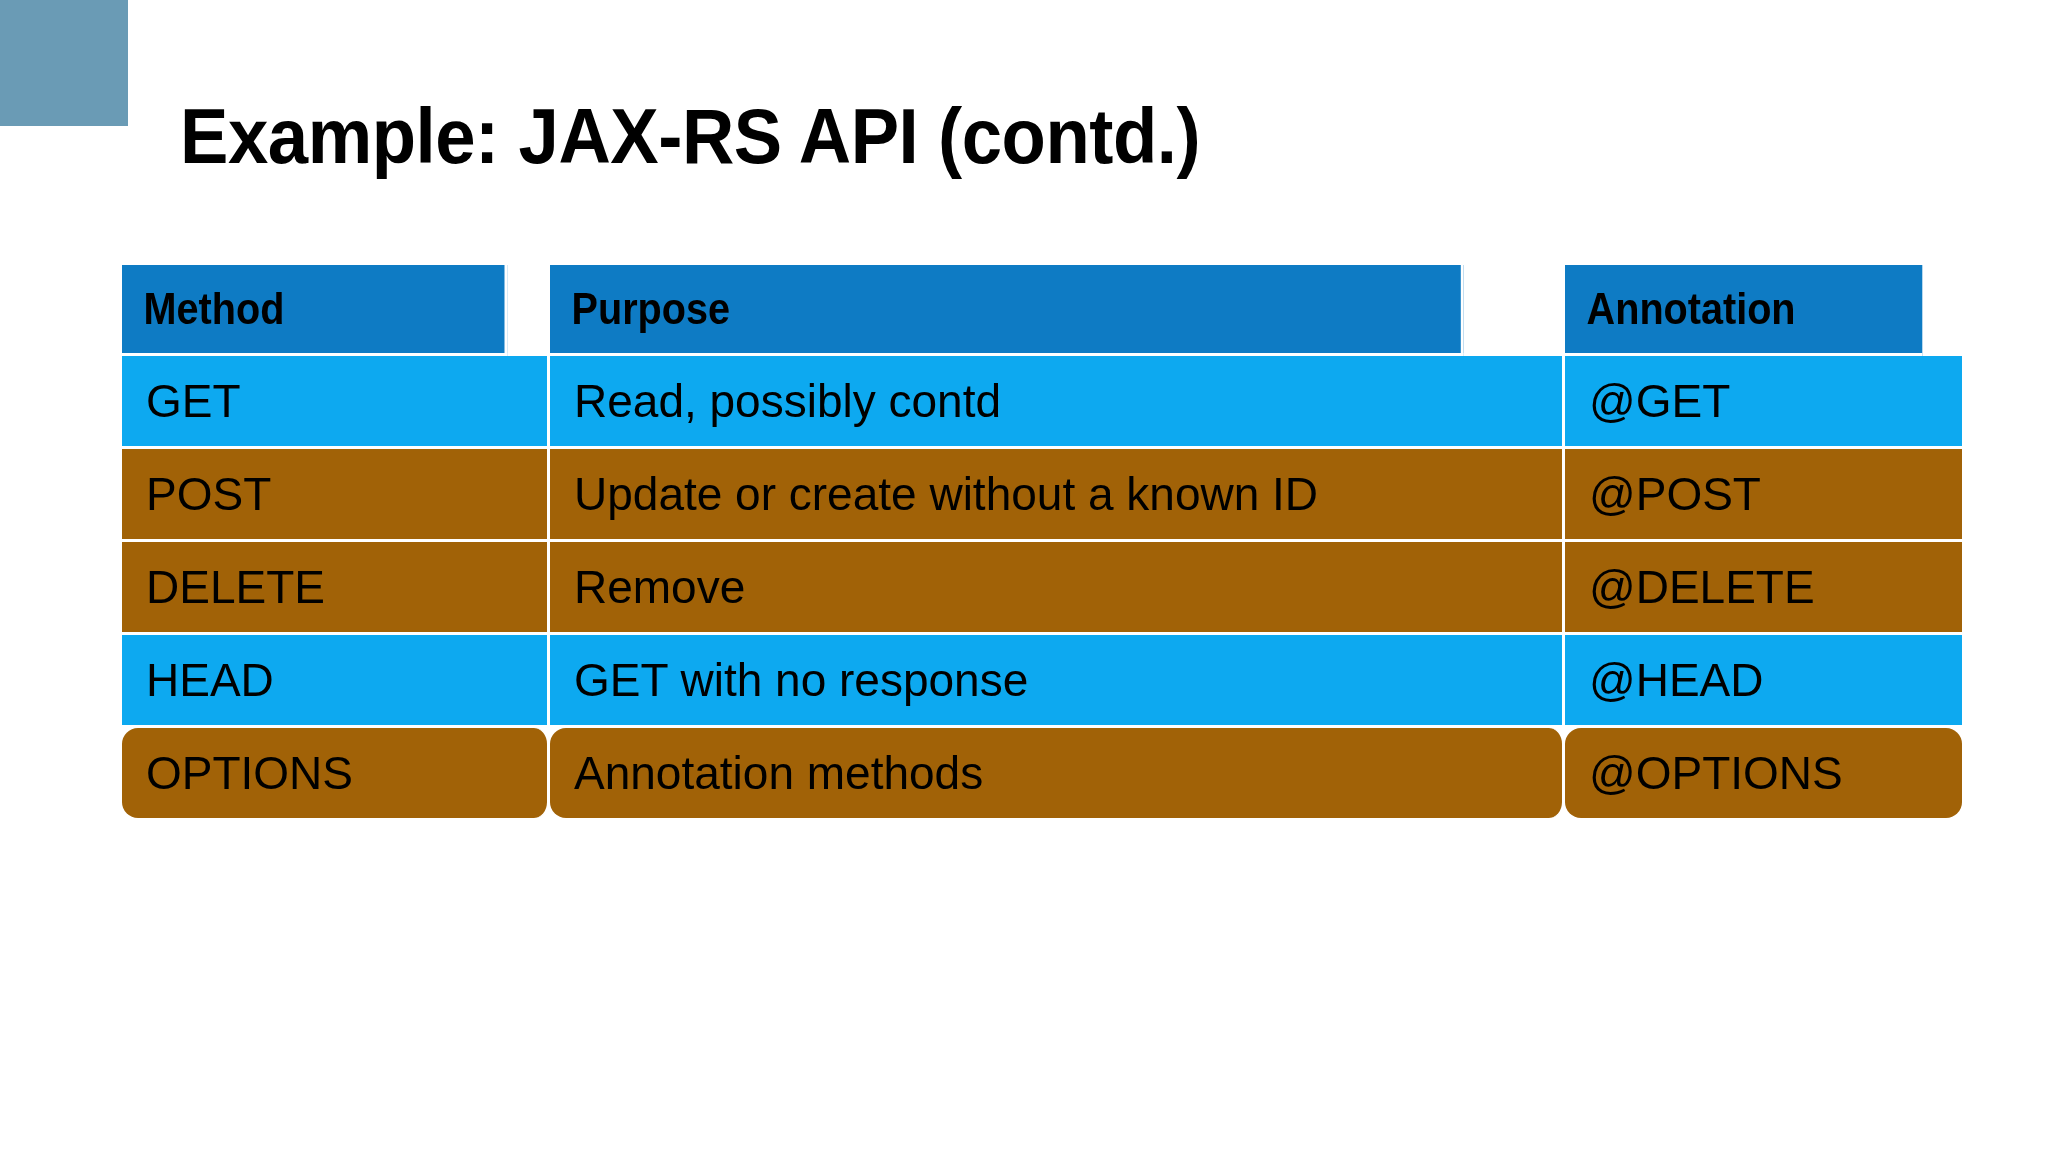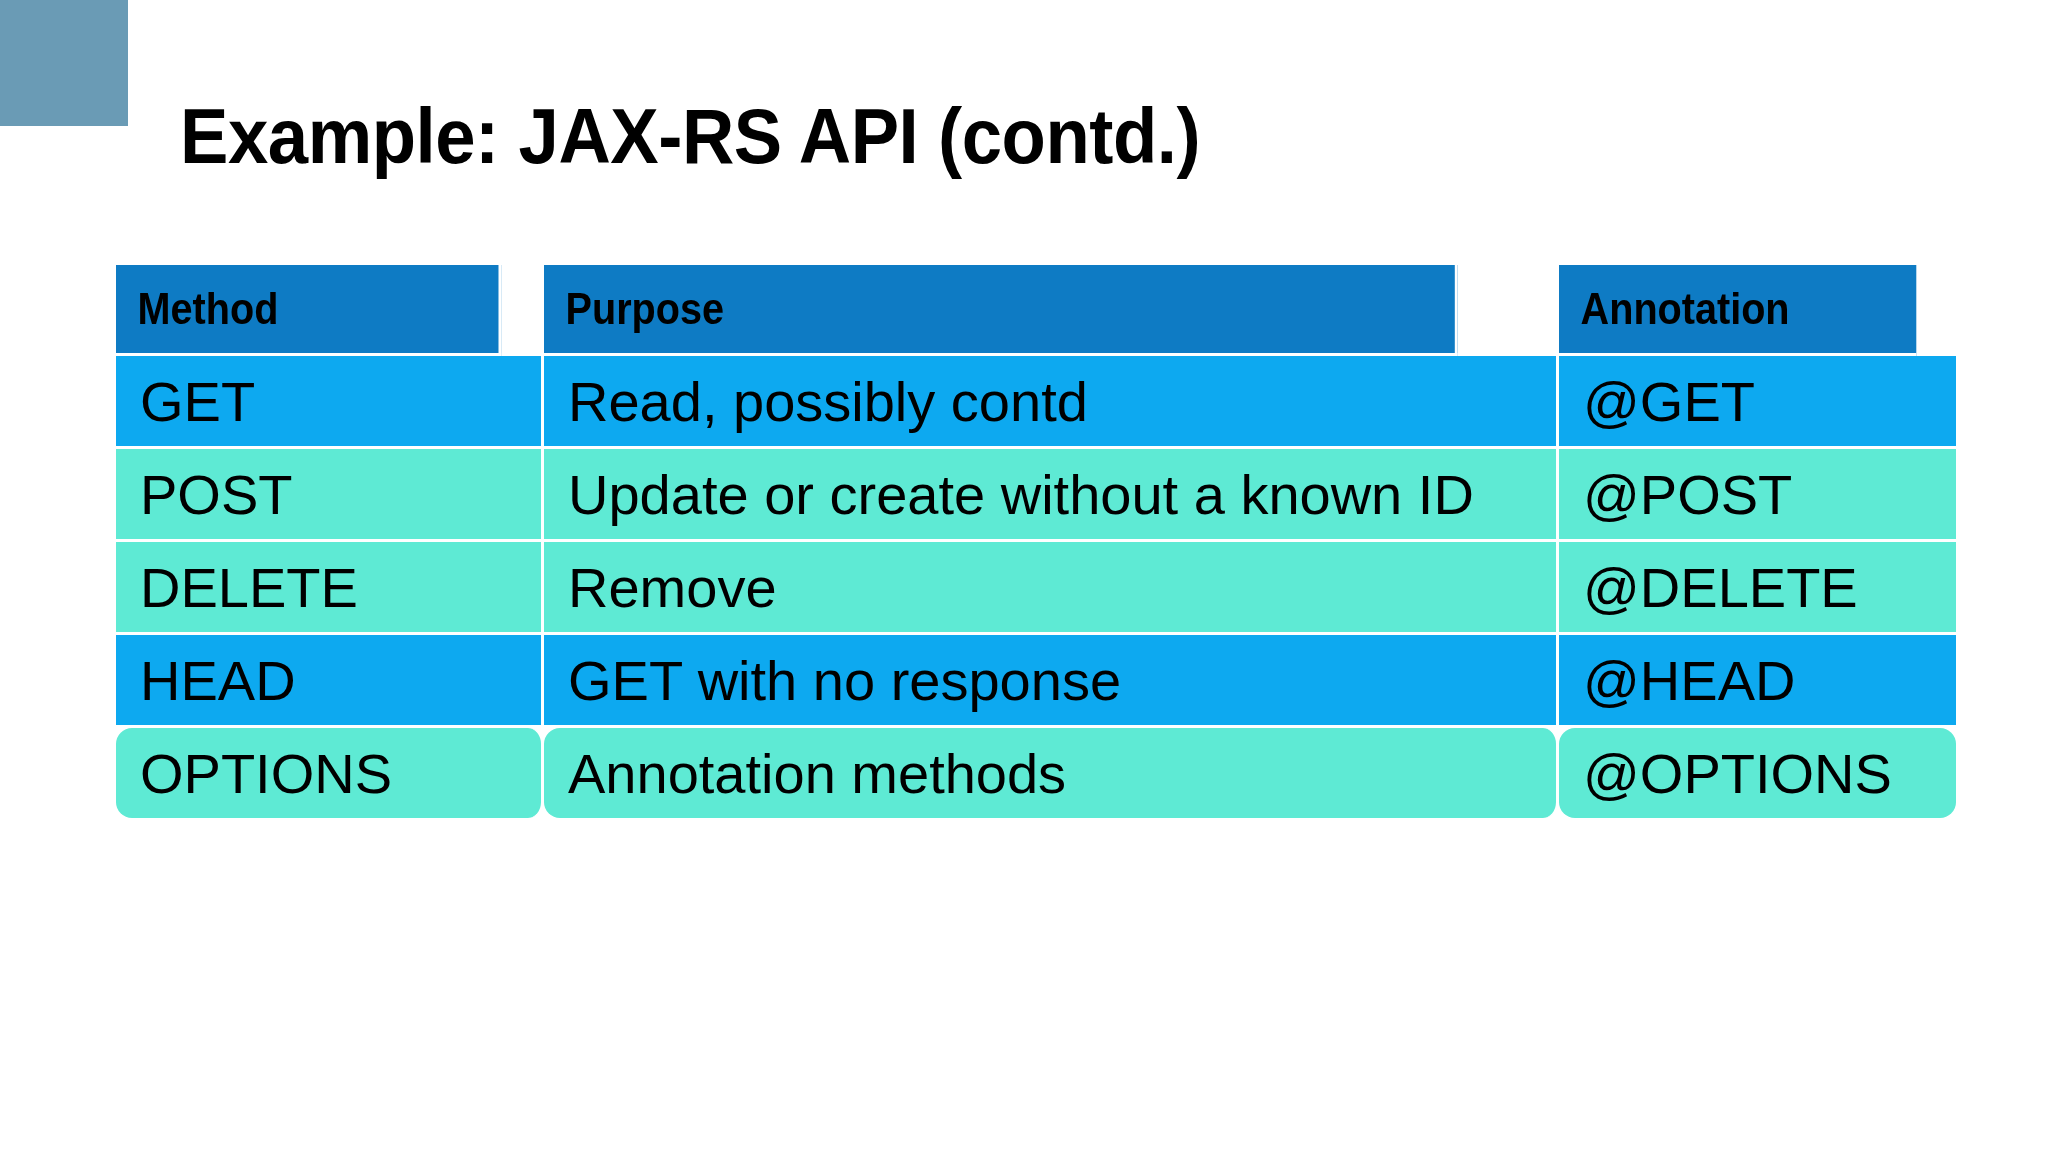--- a/index.html
+++ b/index.html
@@ -36,21 +36,21 @@
     letter-spacing: -0.5px;
     transform: scaleX(0.93);
     transform-origin: left center;
     white-space: nowrap;
     line-height: 1.15;
   }
 
   
   #methods-table {
     position: absolute;
-    left: 116px;
+    left: 122px;
     top: 265px;
     width: 1840px;
     border-collapse: separate;
     border-spacing: 0;
     table-layout: fixed;
   }
   #methods-table col.c-method     { width: 428px; }
   #methods-table col.c-purpose    { width: 1015px; }
   #methods-table col.c-annotation { width: 397px; }
 
@@ -73,25 +73,25 @@
   #methods-table thead th {
     background: #0e7bc4;
     font-size: 44px;
     font-weight: bold;
     transform: scaleX(0.9);
     transform-origin: left center;
     height: 88px;
   }
 
   #methods-table tbody td {
-    font-size: 56px;
+    font-size: 46px;
     font-weight: normal;
   }
   #methods-table tbody tr.row-odd  td { background: #0da9f0; }
-  #methods-table tbody tr.row-even td { background: #5eead4; }
+  #methods-table tbody tr.row-even td { background: #a16207; }
 
   
   #footer {
     position: absolute;
     left: 0;
     bottom: 0;
     width: 2048px;
     height: 120px;
   }
 </style>

